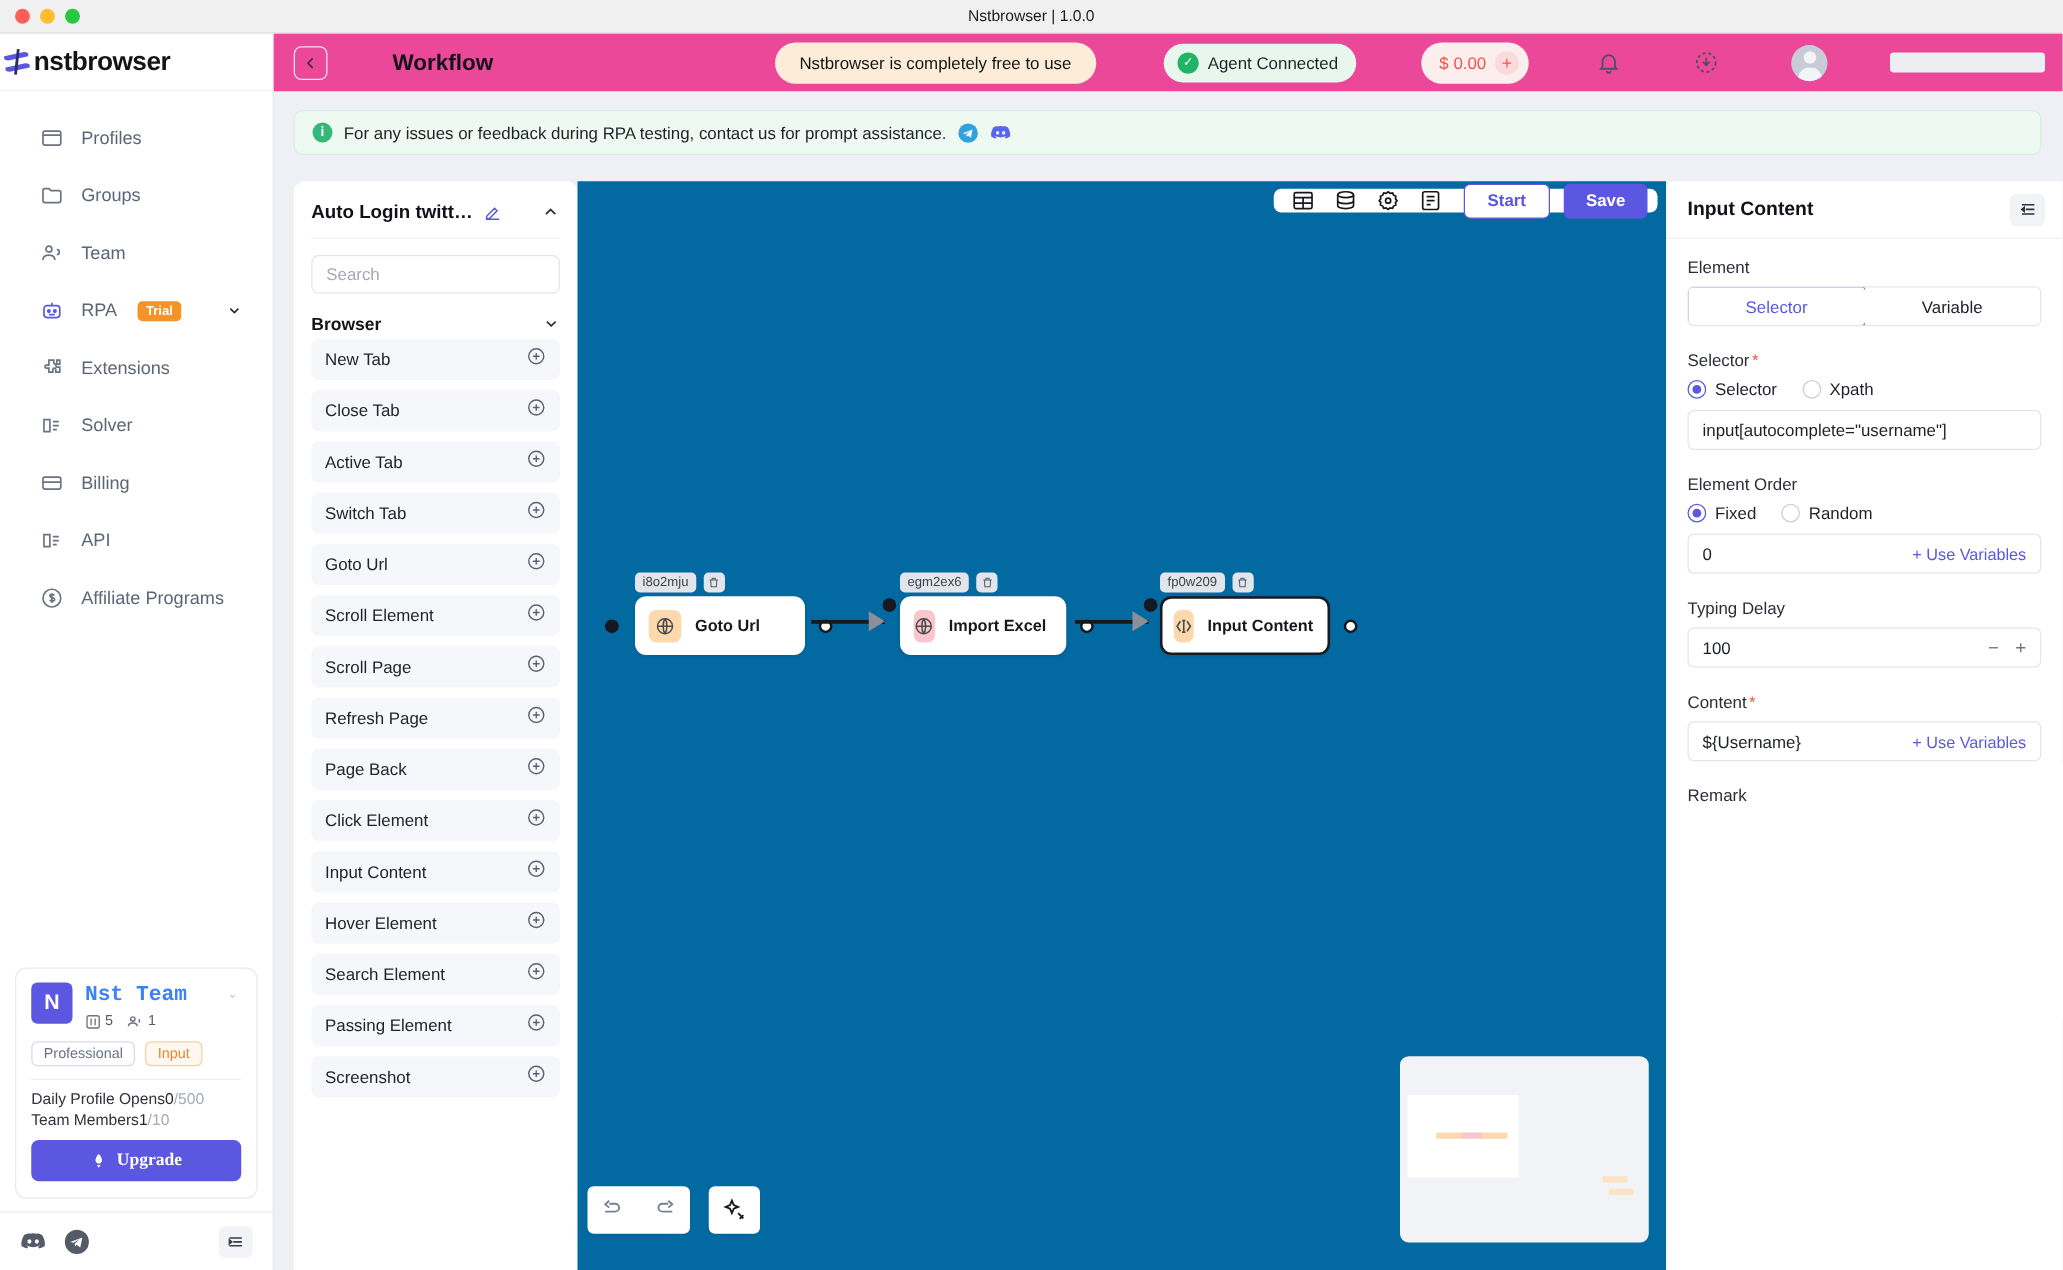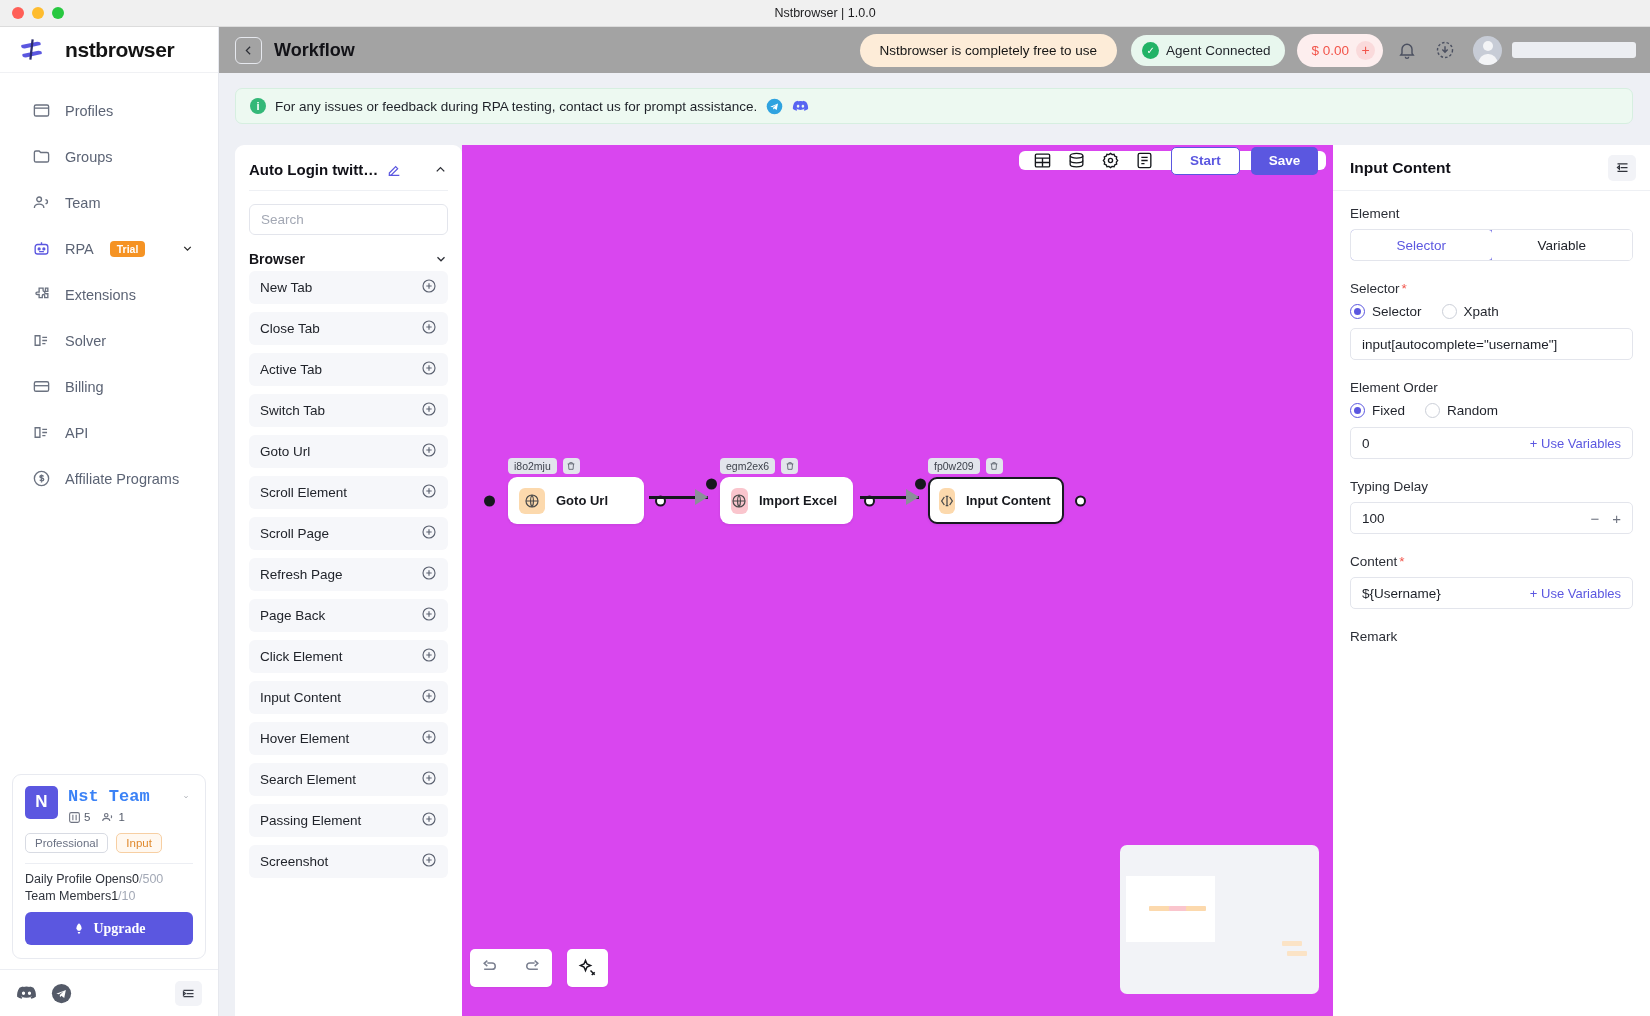--- a/index.html
+++ b/index.html
@@ -26,22 +26,22 @@
     font-size: 12.5px; color: #1d1d1f; font-weight: 400;
   }
 
   
   .sidebar {
     position: absolute; top: 27px; left: 0; width: 219px; height: 989px;
     background: #ffffff; border-right: 1px solid #e6e8ee;
     display: flex; flex-direction: column;
   }
   .brand {
-    height: 46px; display: flex; align-items: center; gap: 20px;
-    padding-left: 18px; border-bottom: 1px solid #f0f1f4;
+    height: 46px; display: flex; align-items: center; gap: 0;
+    border-bottom: 1px solid #f0f1f4;
   }
   .brand-logo { width: 27px; height: 27px; flex: 0 0 27px; }
   .brand-name {
     font-size: 21px; font-weight: 700; color: #141414; letter-spacing: -0.4px;
   }
   .nav { padding-top: 12px; flex: 1; overflow: hidden; }
   .nav-item {
     display: flex; align-items: center; gap: 14px;
     height: 41px; margin: 5px 10px; padding-left: 22px;
     border-radius: 8px; cursor: pointer; color: #5c6475;
@@ -92,21 +92,21 @@
   }
   .sidebar-foot .spacer { flex: 1; }
   .collapse-btn {
     width: 27px; height: 25px; background: #f2f3f7; border-radius: 5px;
     display: flex; align-items: center; justify-content: center; cursor: pointer;
   }
 
   
   .header {
     position: absolute; top: 27px; left: 219px; width: 1431px; height: 46px;
-    background: #a3a3a3; display: flex; align-items: center; padding: 0 14px 0 16px;
+    background: #ec4899; display: flex; align-items: center; padding: 0 14px 0 16px; gap: 40px;
   }
   .back-btn {
     width: 27px; height: 27px; border: 1px solid #e6e8ee; border-radius: 6px;
     display: flex; align-items: center; justify-content: center; cursor: pointer;
     color: #2c2f36;
   }
   .page-title { font-size: 18px; font-weight: 700; color: #121217; margin-left: 12px; }
   .header-spacer { flex: 1; }
   .free-banner {
     background: #fdecd8; color: #151515; font-size: 13.5px;
@@ -189,21 +189,21 @@
   .lib-item {
     height: 33px; background: #f6f7fa; border-radius: 6px; margin-bottom: 8px;
     display: flex; align-items: center; padding: 0 11px; cursor: pointer;
   }
   .lib-item-label { font-size: 13.5px; color: #21242b; }
   .lib-item-add { margin-left: auto; color: #5b6170; }
 
   
   .canvas {
     position: absolute; top: 145px; left: 462px; width: 871px; height: 871px;
-    background: #d946ef; overflow: hidden;
+    background: #0369a1; overflow: hidden;
   }
   .node-wrap { position: absolute; }
   .node-meta { display: flex; align-items: center; gap: 6px; margin-bottom: 3px; }
   .node-id {
     background: #e2e5ec; color: #3f434d; font-size: 10.5px;
     padding: 2px 6px; border-radius: 4px;
   }
   .node-del {
     background: #e2e5ec; width: 17px; height: 16px; border-radius: 4px;
     display: flex; align-items: center; justify-content: center;

